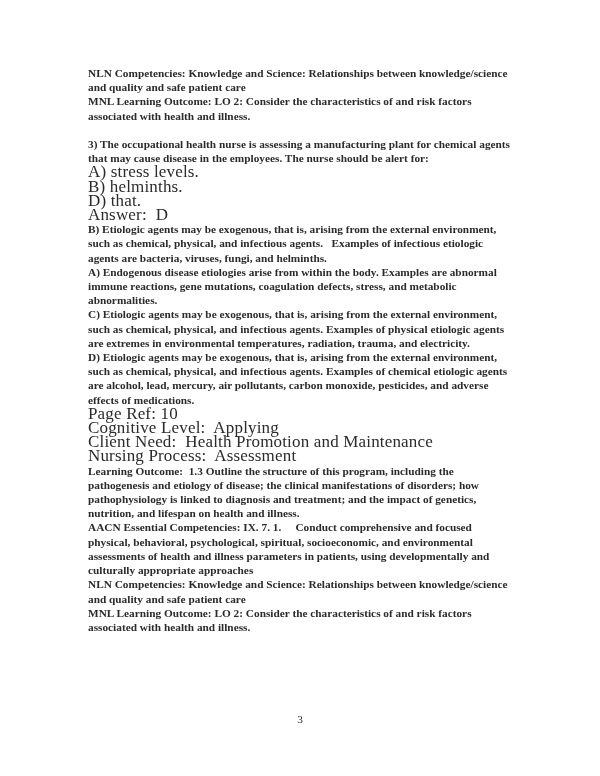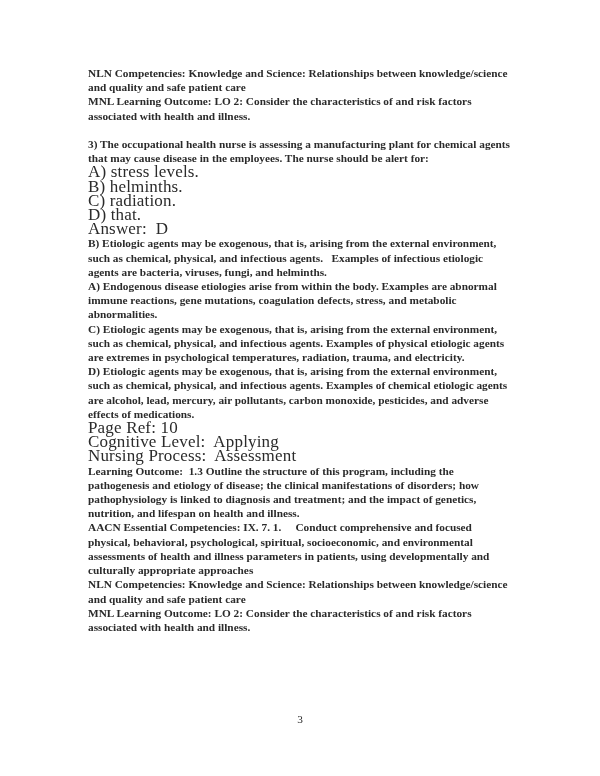--- a/index.html
+++ b/index.html
@@ -73,32 +73,32 @@
       <p class="para">NLN Competencies: Knowledge and Science: Relationships between knowledge/science and quality and safe patient care</p>
       <p class="para">MNL Learning Outcome: LO 2: Consider the characteristics of and risk factors associated with health and illness.</p>
     </div>
 
     <div class="spacer"></div>
 
     <div class="block">
       <p class="para">3) The occupational health nurse is assessing a manufacturing plant for chemical agents that may cause disease in the employees. The nurse should be alert for:</p>
       <p class="line">A) stress levels.</p>
       <p class="line">B) helminths.</p>
-      <p class="line">C) radiation.</p>
       <p class="line">D) that.</p>
       <p class="line">Answer:  D</p>
       <p class="para">B) Etiologic agents may be exogenous, that is, arising from the external environment, such as chemical, physical, and infectious agents.   Examples of infectious etiologic agents are bacteria, viruses, fungi, and helminths.</p>
       <p class="para">A) Endogenous disease etiologies arise from within the body. Examples are abnormal immune reactions, gene mutations, coagulation defects, stress, and metabolic abnormalities.</p>
-      <p class="para">C) Etiologic agents may be exogenous, that is, arising from the external environment, such as chemical, physical, and infectious agents. Examples of physical etiologic agents are extremes in psychological temperatures, radiation, trauma, and electricity.</p>
+      <p class="para">C) Etiologic agents may be exogenous, that is, arising from the external environment, such as chemical, physical, and infectious agents. Examples of physical etiologic agents are extremes in environmental temperatures, radiation, trauma, and electricity.</p>
       <p class="para">D) Etiologic agents may be exogenous, that is, arising from the external environment, such as chemical, physical, and infectious agents. Examples of chemical etiologic agents are alcohol, lead, mercury, air pollutants, carbon monoxide, pesticides, and adverse effects of medications.</p>
     </div>
 
     <div class="block">
       <p class="line">Page Ref: 10</p>
       <p class="line">Cognitive Level:  Applying</p>
+      <p class="line">Client Need:  Health Promotion and Maintenance</p>
       <p class="line">Nursing Process:  Assessment</p>
       <p class="para">Learning Outcome:  1.3 Outline the structure of this program, including the pathogenesis and etiology of disease; the clinical manifestations of disorders; how pathophysiology is linked to diagnosis and treatment; and the impact of genetics, nutrition, and lifespan on health and illness.</p>
       <p class="para">AACN Essential Competencies: IX. 7. 1.     Conduct comprehensive and focused physical, behavioral, psychological, spiritual, socioeconomic, and environmental assessments of health and illness parameters in patients, using developmentally and culturally appropriate approaches</p>
       <p class="para">NLN Competencies: Knowledge and Science: Relationships between knowledge/science and quality and safe patient care</p>
       <p class="para">MNL Learning Outcome: LO 2: Consider the characteristics of and risk factors associated with health and illness.</p>
     </div>
 
   </div>
 
   <div class="page-number">3</div>

